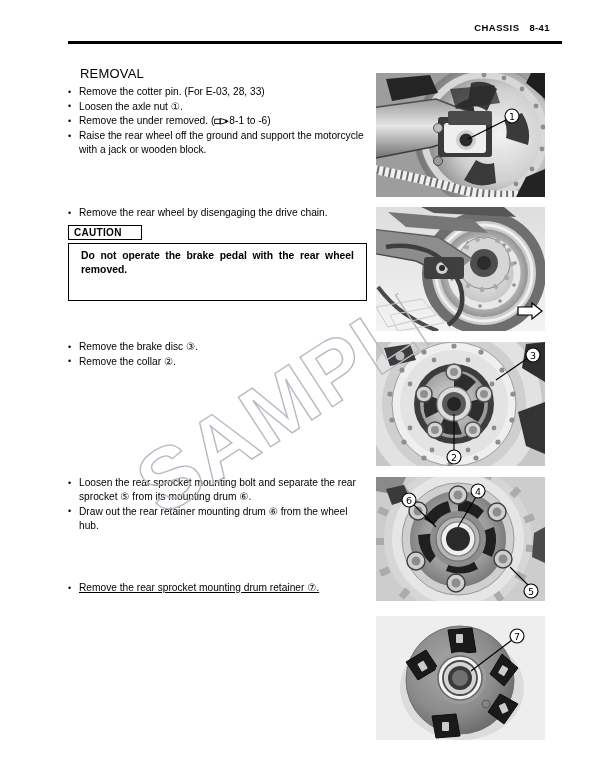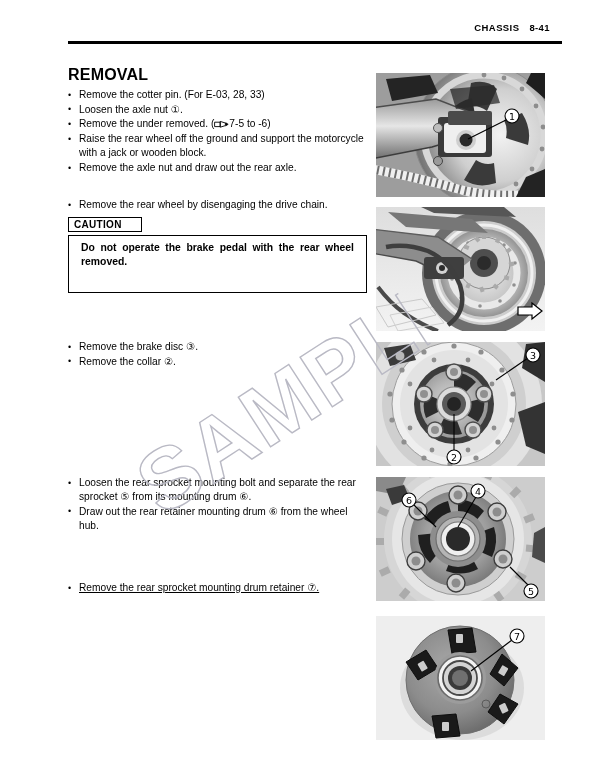--- a/index.html
+++ b/index.html
@@ -36,24 +36,24 @@
   .page-header-text .hdr-sec { margin-right: 10px; }
   .header-rule {
     position: absolute;
     left: 68px;
     top: 41px;
     width: 494px;
     height: 2.5px;
     background: #000;
   }
   .section-title {
-    font-size: 16px;
-    font-weight: bold;
+    font-size: 13px;
+    font-weight: normal;
     letter-spacing: 0.2px;
-    margin: 0 0 4px 0;
+    margin: 0 0 4px 12px;
   }
   .bullet-list { margin: 0; padding: 0; list-style: none; }
   .bullet-item {
     position: relative;
     padding-left: 11px;
     font-size: 10.2px;
     line-height: 14.2px;
     margin-bottom: 0.5px;
   }
   .bullet-item::before {
@@ -70,21 +70,21 @@
     width: 15px;
     height: 8px;
     vertical-align: -1px;
     position: relative;
   }
   .book-icon svg { display: block; }
 
   
   .blk { position: absolute; left: 68px; width: 300px; }
   #blk-removal { top: 66px; }
-  #blk-wheel   { top: 198px; }
+  #blk-wheel   { top: 206px; }
   #blk-collar2 { top: 340px; }
   #blk-collar4 { top: 476px; }
   #blk-retainer{ top: 581px; text-decoration: underline; }
 
   
   .caution-label {
     display: inline-block;
     border: 1.2px solid #000;
     padding: 1px 19px 1px 5px;
     font-size: 10px;
@@ -162,23 +162,22 @@
 
 <div class="blk" id="blk-removal">
   <h1 class="section-title">REMOVAL</h1>
   <ul class="bullet-list">
     <li class="bullet-item">Remove the cotter pin. (For E-03, 28, 33)</li>
     <li class="bullet-item">Loosen the axle nut ①.</li>
     <li class="bullet-item"><span>Remove the under removed. (</span><span class="book-icon"><svg viewBox="0 0 15 8" width="15" height="8">
             <path d="M0.6 2.2 L6.2 2.2 L6.2 6.6 L0.6 6.6 Z" fill="none" stroke="#000" stroke-width="0.9"></path>
             <path d="M6.2 1.4 L11.4 3.0 L11.4 5.6 L6.2 7.2 Z" fill="none" stroke="#000" stroke-width="0.9"></path>
             <path d="M11.6 2.6 L14.2 4.3 L11.6 6.0" fill="#000" stroke="#000" stroke-width="0.7"></path>
-          </svg></span><span>7-5 to -6)</span></li>
+          </svg></span><span>8-1 to -6)</span></li>
     <li class="bullet-item">Raise the rear wheel off the ground and support the motorcycle with a jack or wooden block.</li>
-    <li class="bullet-item">Remove the axle nut and draw out the rear axle.</li>
   </ul>
 </div>
 
 <div class="blk" id="blk-wheel">
   <ul class="bullet-list">
     <li class="bullet-item">Remove the rear wheel by disengaging the drive chain.</li>
   </ul>
   <div class="caution-label">CAUTION</div>
   <div class="caution-box">
     <p class="caution-text">Do not operate the brake pedal with the rear wheel removed.</p>

